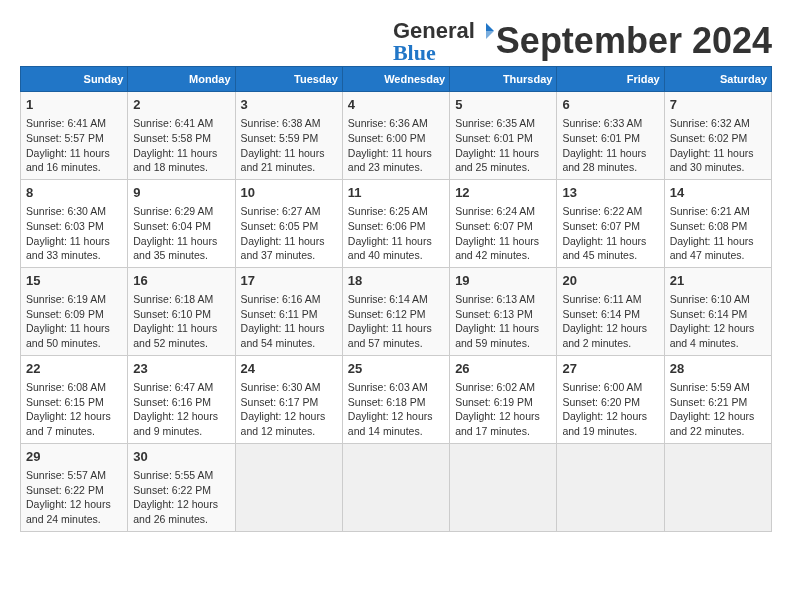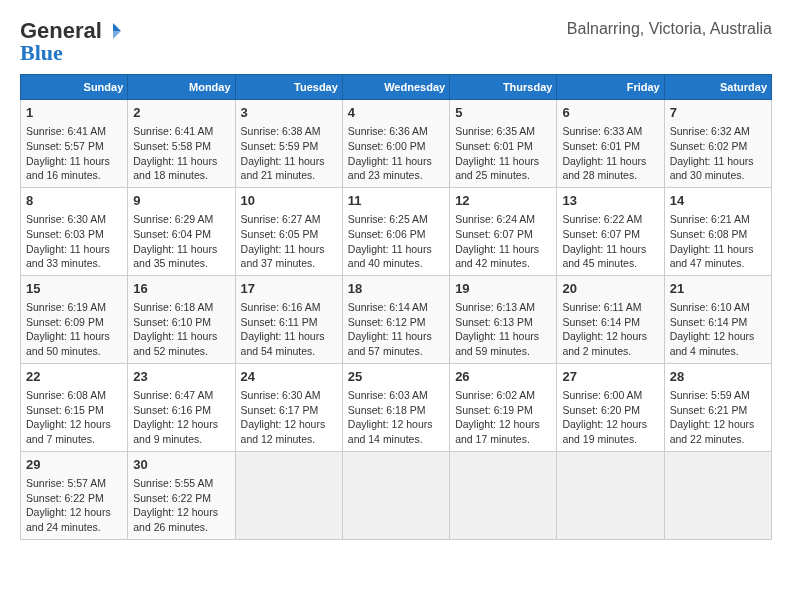--- a/index.html
+++ b/index.html
@@ -5,23 +5,23 @@
     * { box-sizing: border-box; margin: 0; padding: 0; }
     body {
       font-family: Arial, sans-serif;
       background: #fff;
       width: 792px;
       min-height: 612px;
       padding: 20px;
     }
     .header {
       display: flex;
-      justify-content: space-between;
+      justify-content: flex-end;
       align-items: flex-start;
-      margin-bottom: 10px;
+      margin-bottom: 2px;
     }
     .logo {
       display: flex;
       flex-direction: column;
       align-items: flex-start;
     }
     .logo-general {
       font-size: 22px;
       font-weight: bold;
       color: #333;
@@ -97,21 +97,21 @@
     <div style="display:flex;align-items:center;">
       <span class="logo-general">General</span>
       <svg width="20" height="20" viewBox="0 0 20 20" style="margin-left:1px;">
         <polygon points="10,2 18,10 10,10" fill="#2176c7"></polygon>
         <polygon points="10,10 18,10 10,18" fill="#2176c7" opacity="0.6"></polygon>
       </svg>
     </div>
     <span class="logo-blue">Blue</span>
   </div>
   <div class="title-block">
-    <div class="location-title">Balnarring, Victoria, Australia</div>
+    <div class="month-title">September 2024</div>
   </div>
 </div>
 
 <table>
   <thead>
     <tr>
     <th>Sunday</th>
         <th>Monday</th>
         <th>Tuesday</th>
         <th>Wednesday</th>

